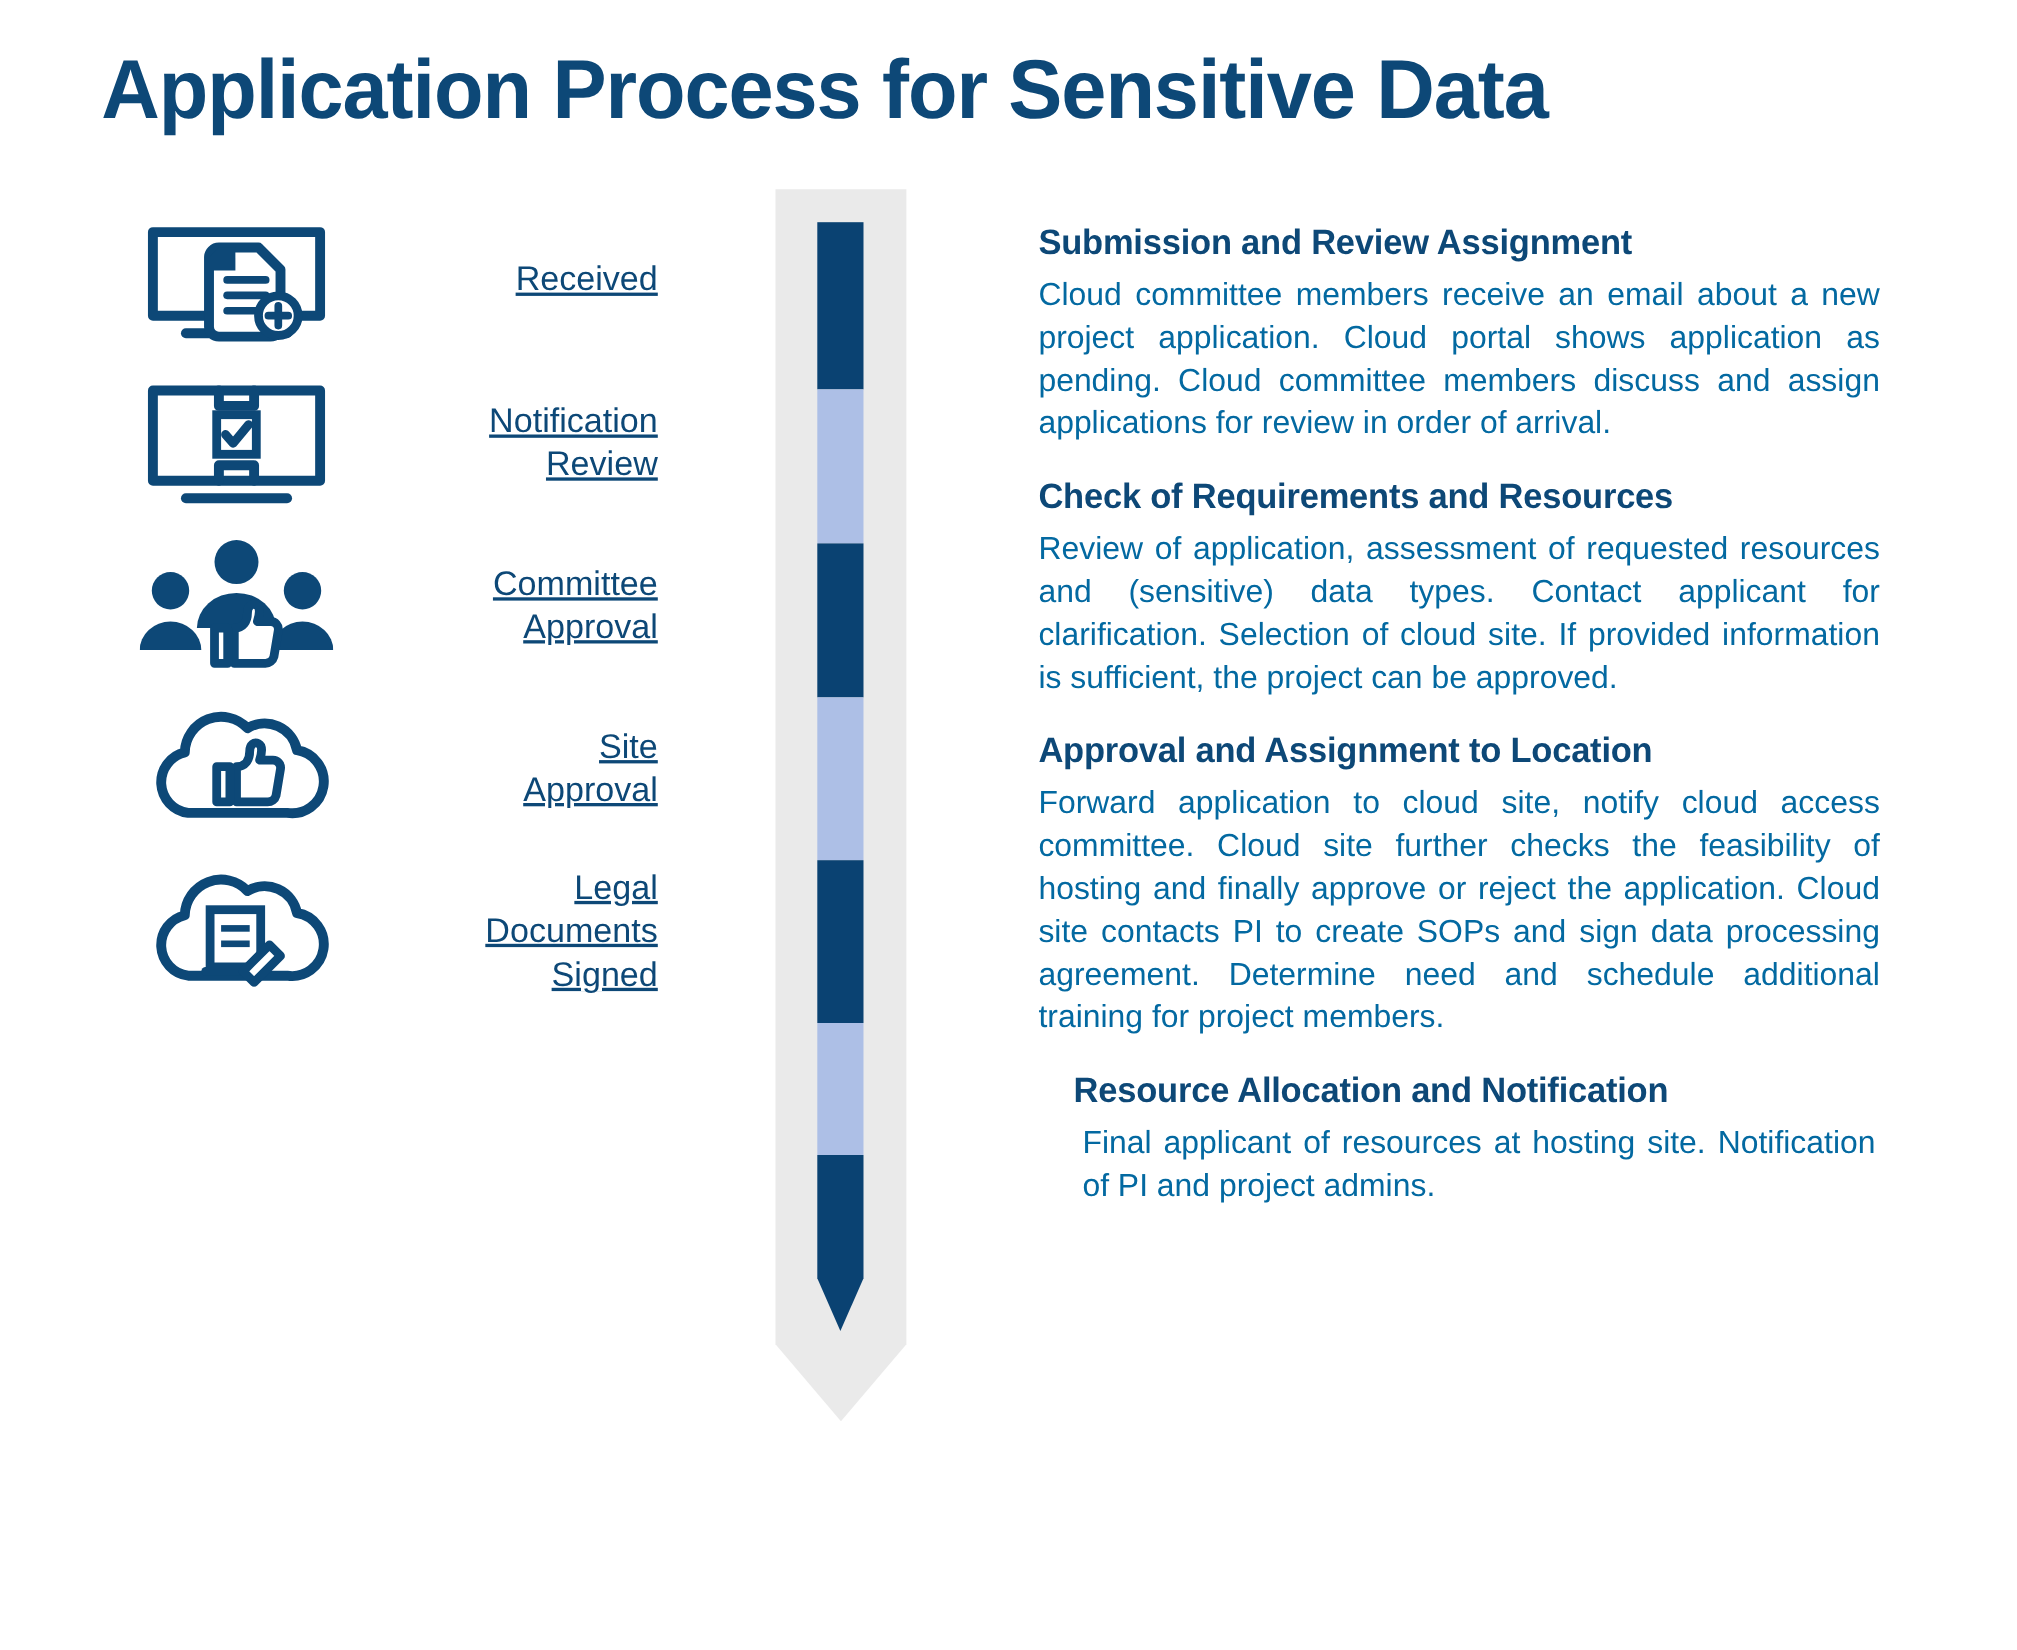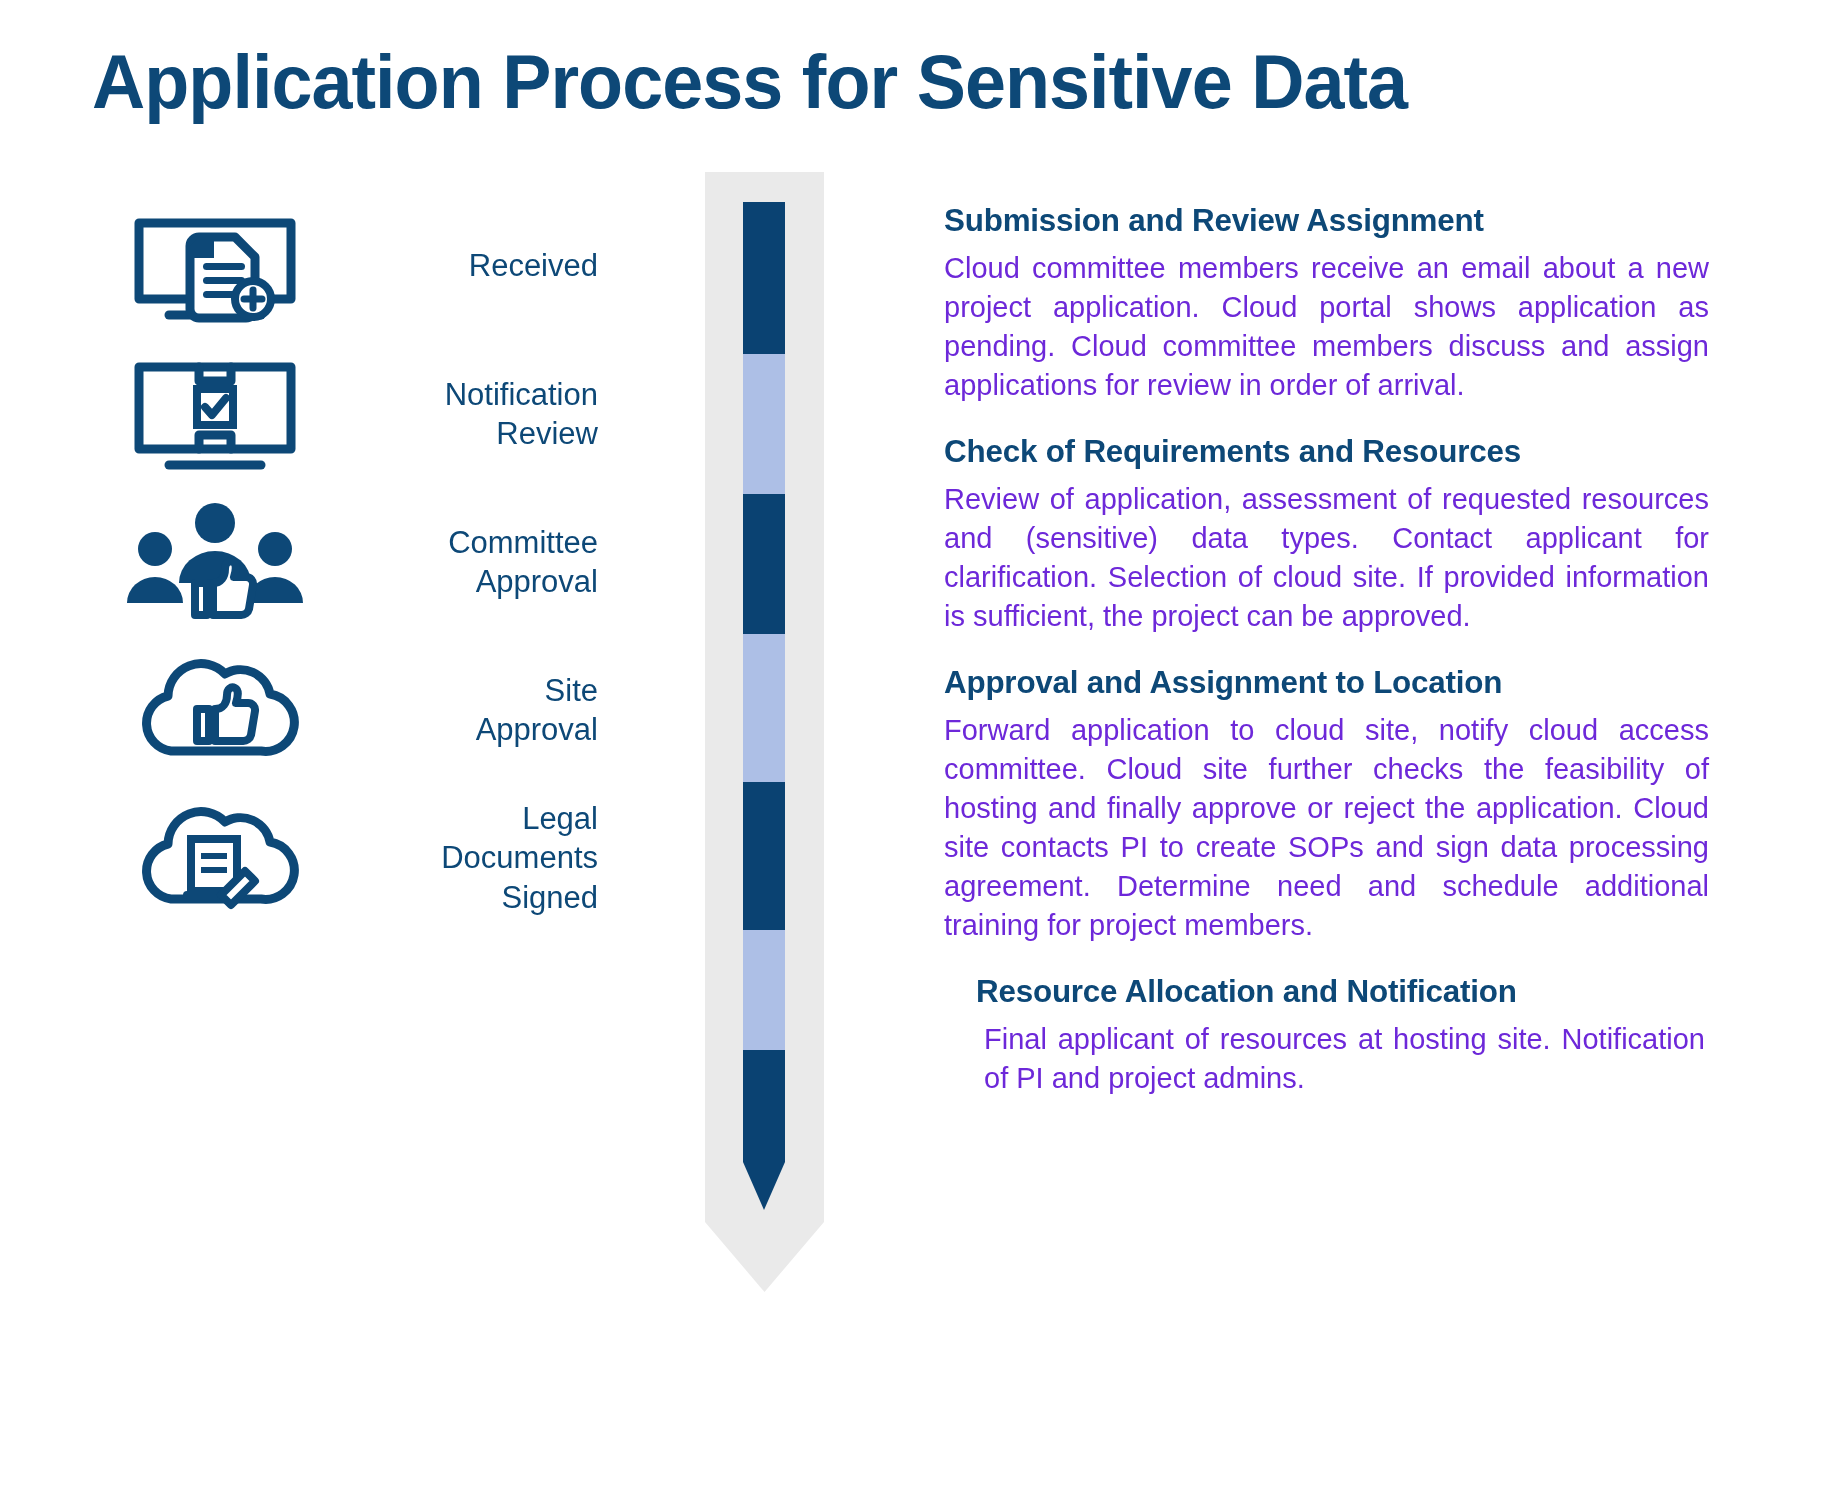--- a/index.html
+++ b/index.html
@@ -22,22 +22,23 @@
     letter-spacing:-1px;
     color:#0d4877;
     white-space:nowrap;
     transform:scaleX(0.97);
     transform-origin:left top;
   }
 
   
   .steps{
     position:absolute;
-    left:120px; top:192px;
+    left:120px; top:180px;
     width:490px;
+    text-decoration:underline;
   }
   .step{
     position:relative;
     height:148px;
     display:flex;
     align-items:center;
   }
   .step-icon{
     width:190px;
     height:130px;
@@ -80,21 +81,21 @@
     color:#0d4877;
     line-height:1.25;
     margin-bottom:9px;
     letter-spacing:-0.2px;
     transform:scaleX(0.98);
     transform-origin:left;
   }
   .sec-body{
     font-size:29px;
     line-height:1.345;
-    color:#6d28d9;
+    color:#0369a1;
     text-align:justify;
     text-justify:inter-word;
   }
   .sec-body.indent{padding-left:8px;padding-right:4px;text-align:justify;}
 </style>
 </head>
 <body>
 
 <div class="page">
 

